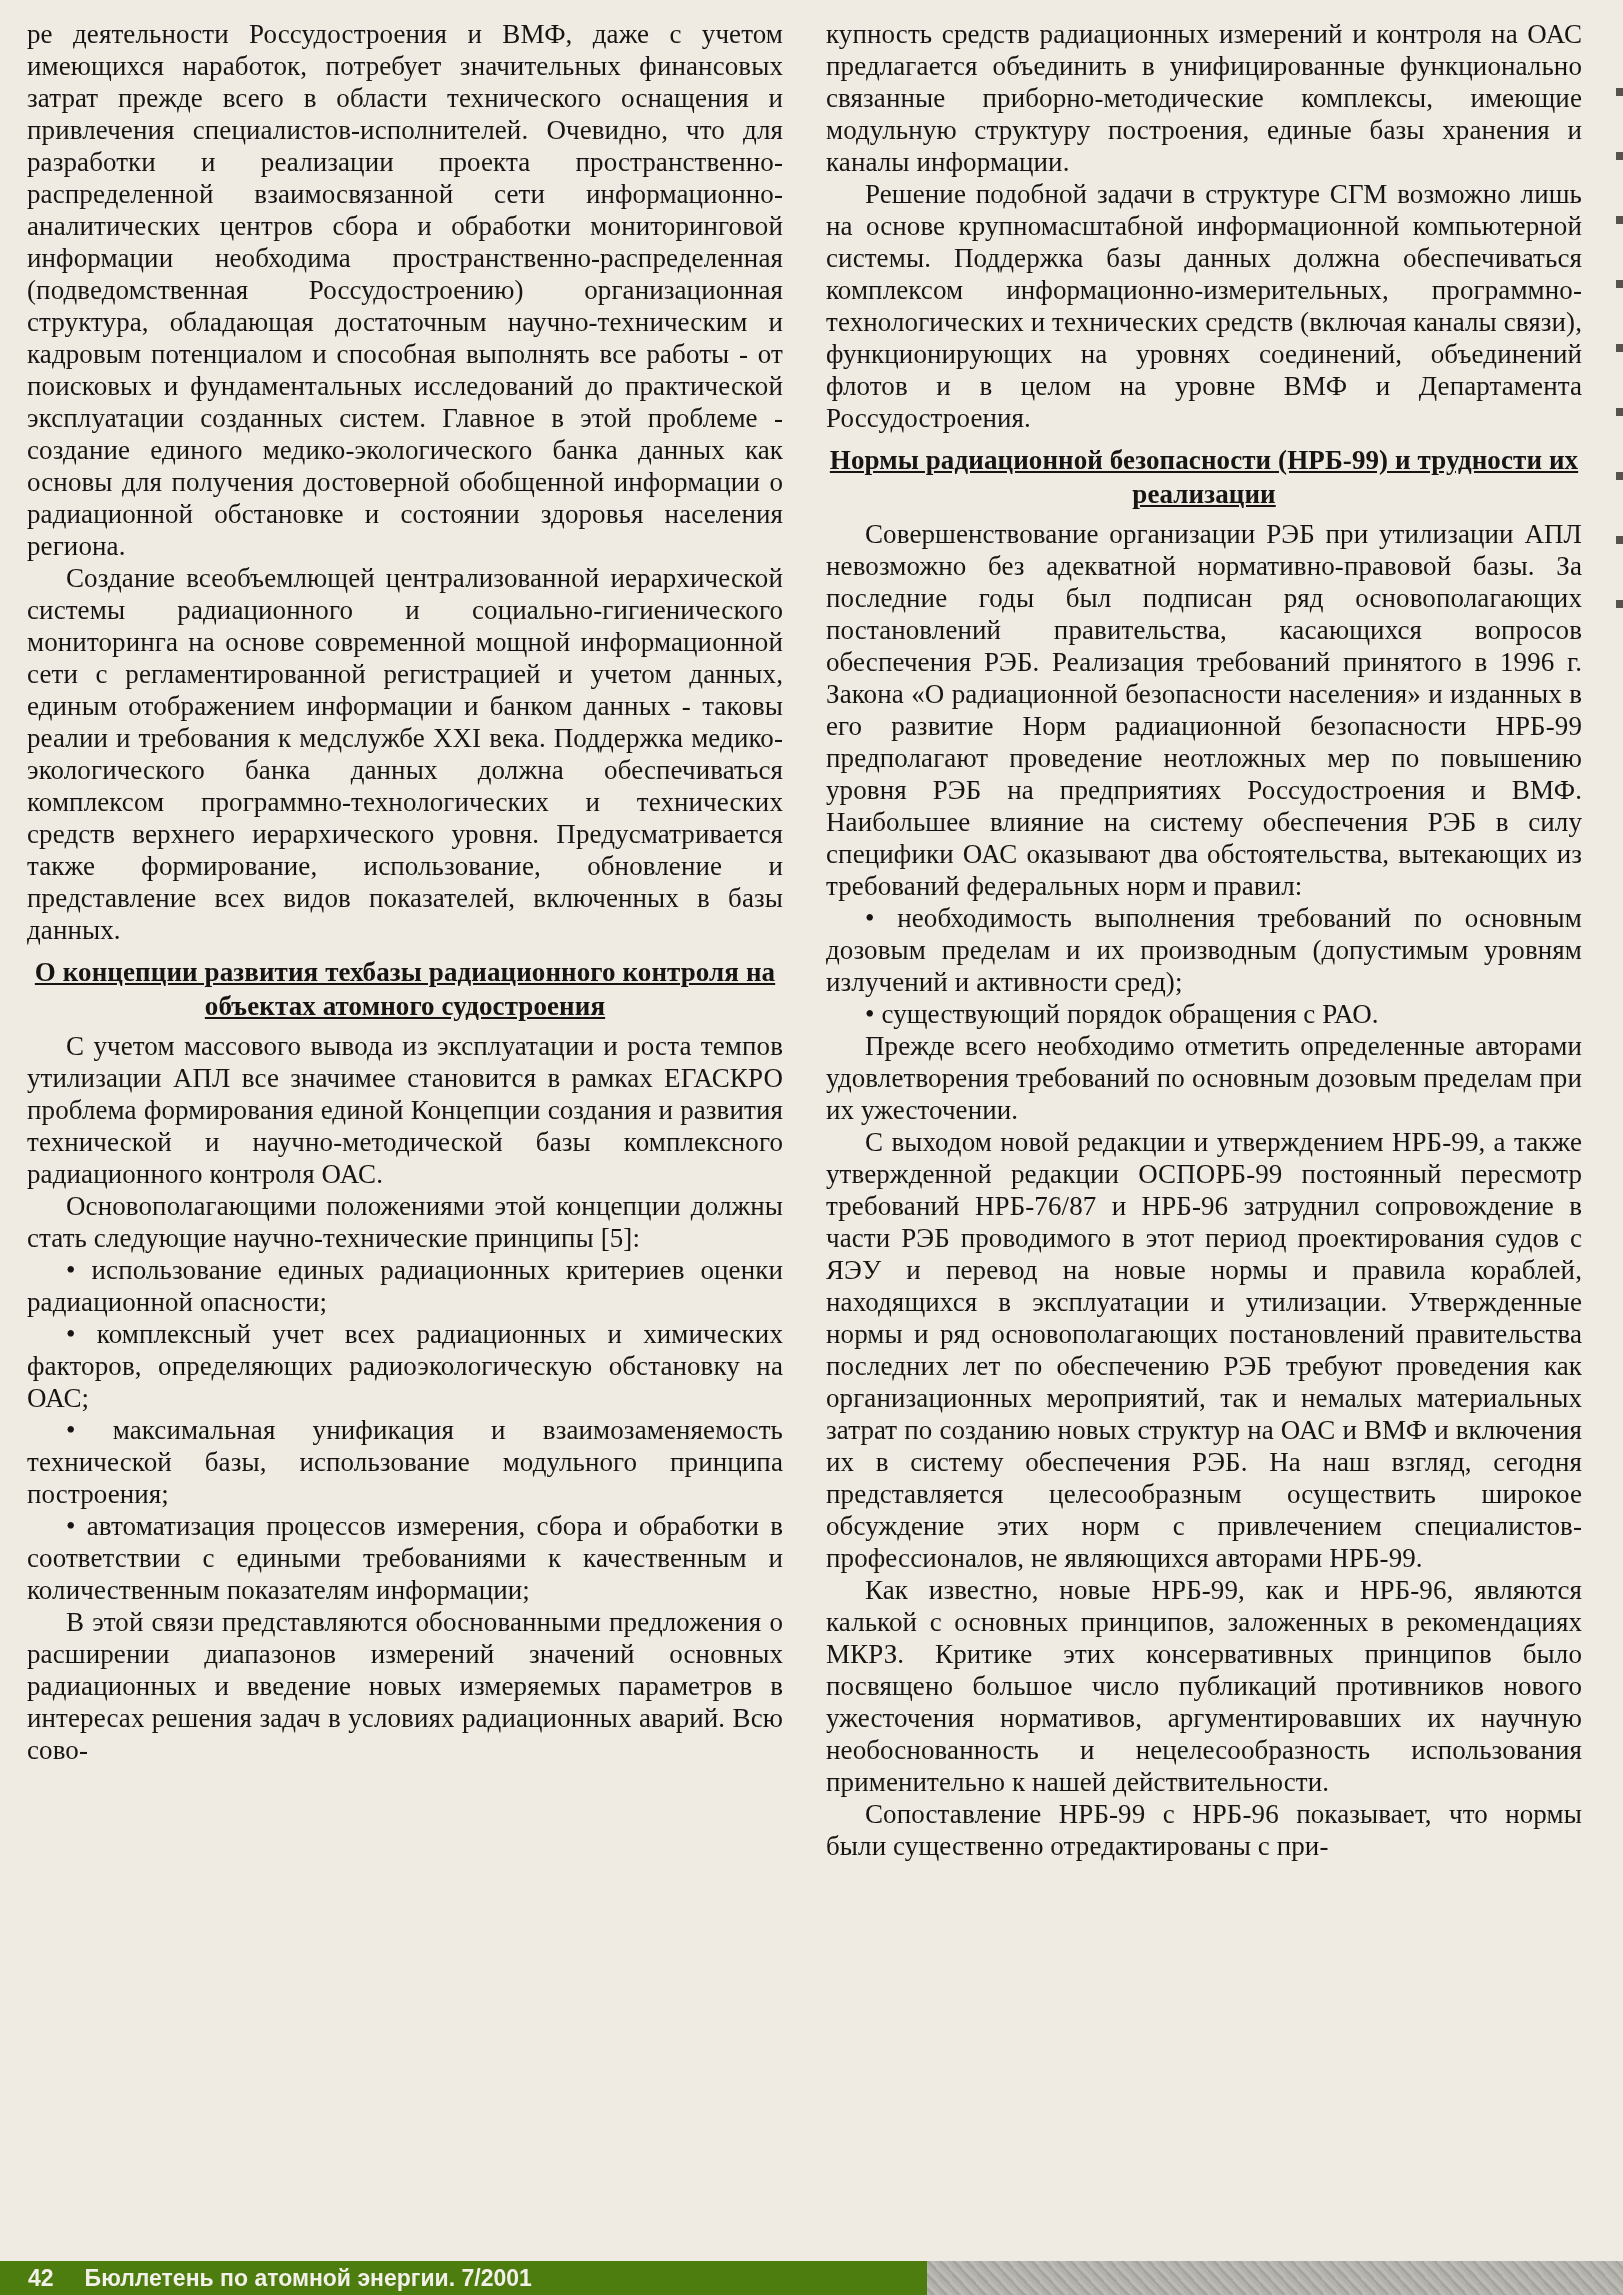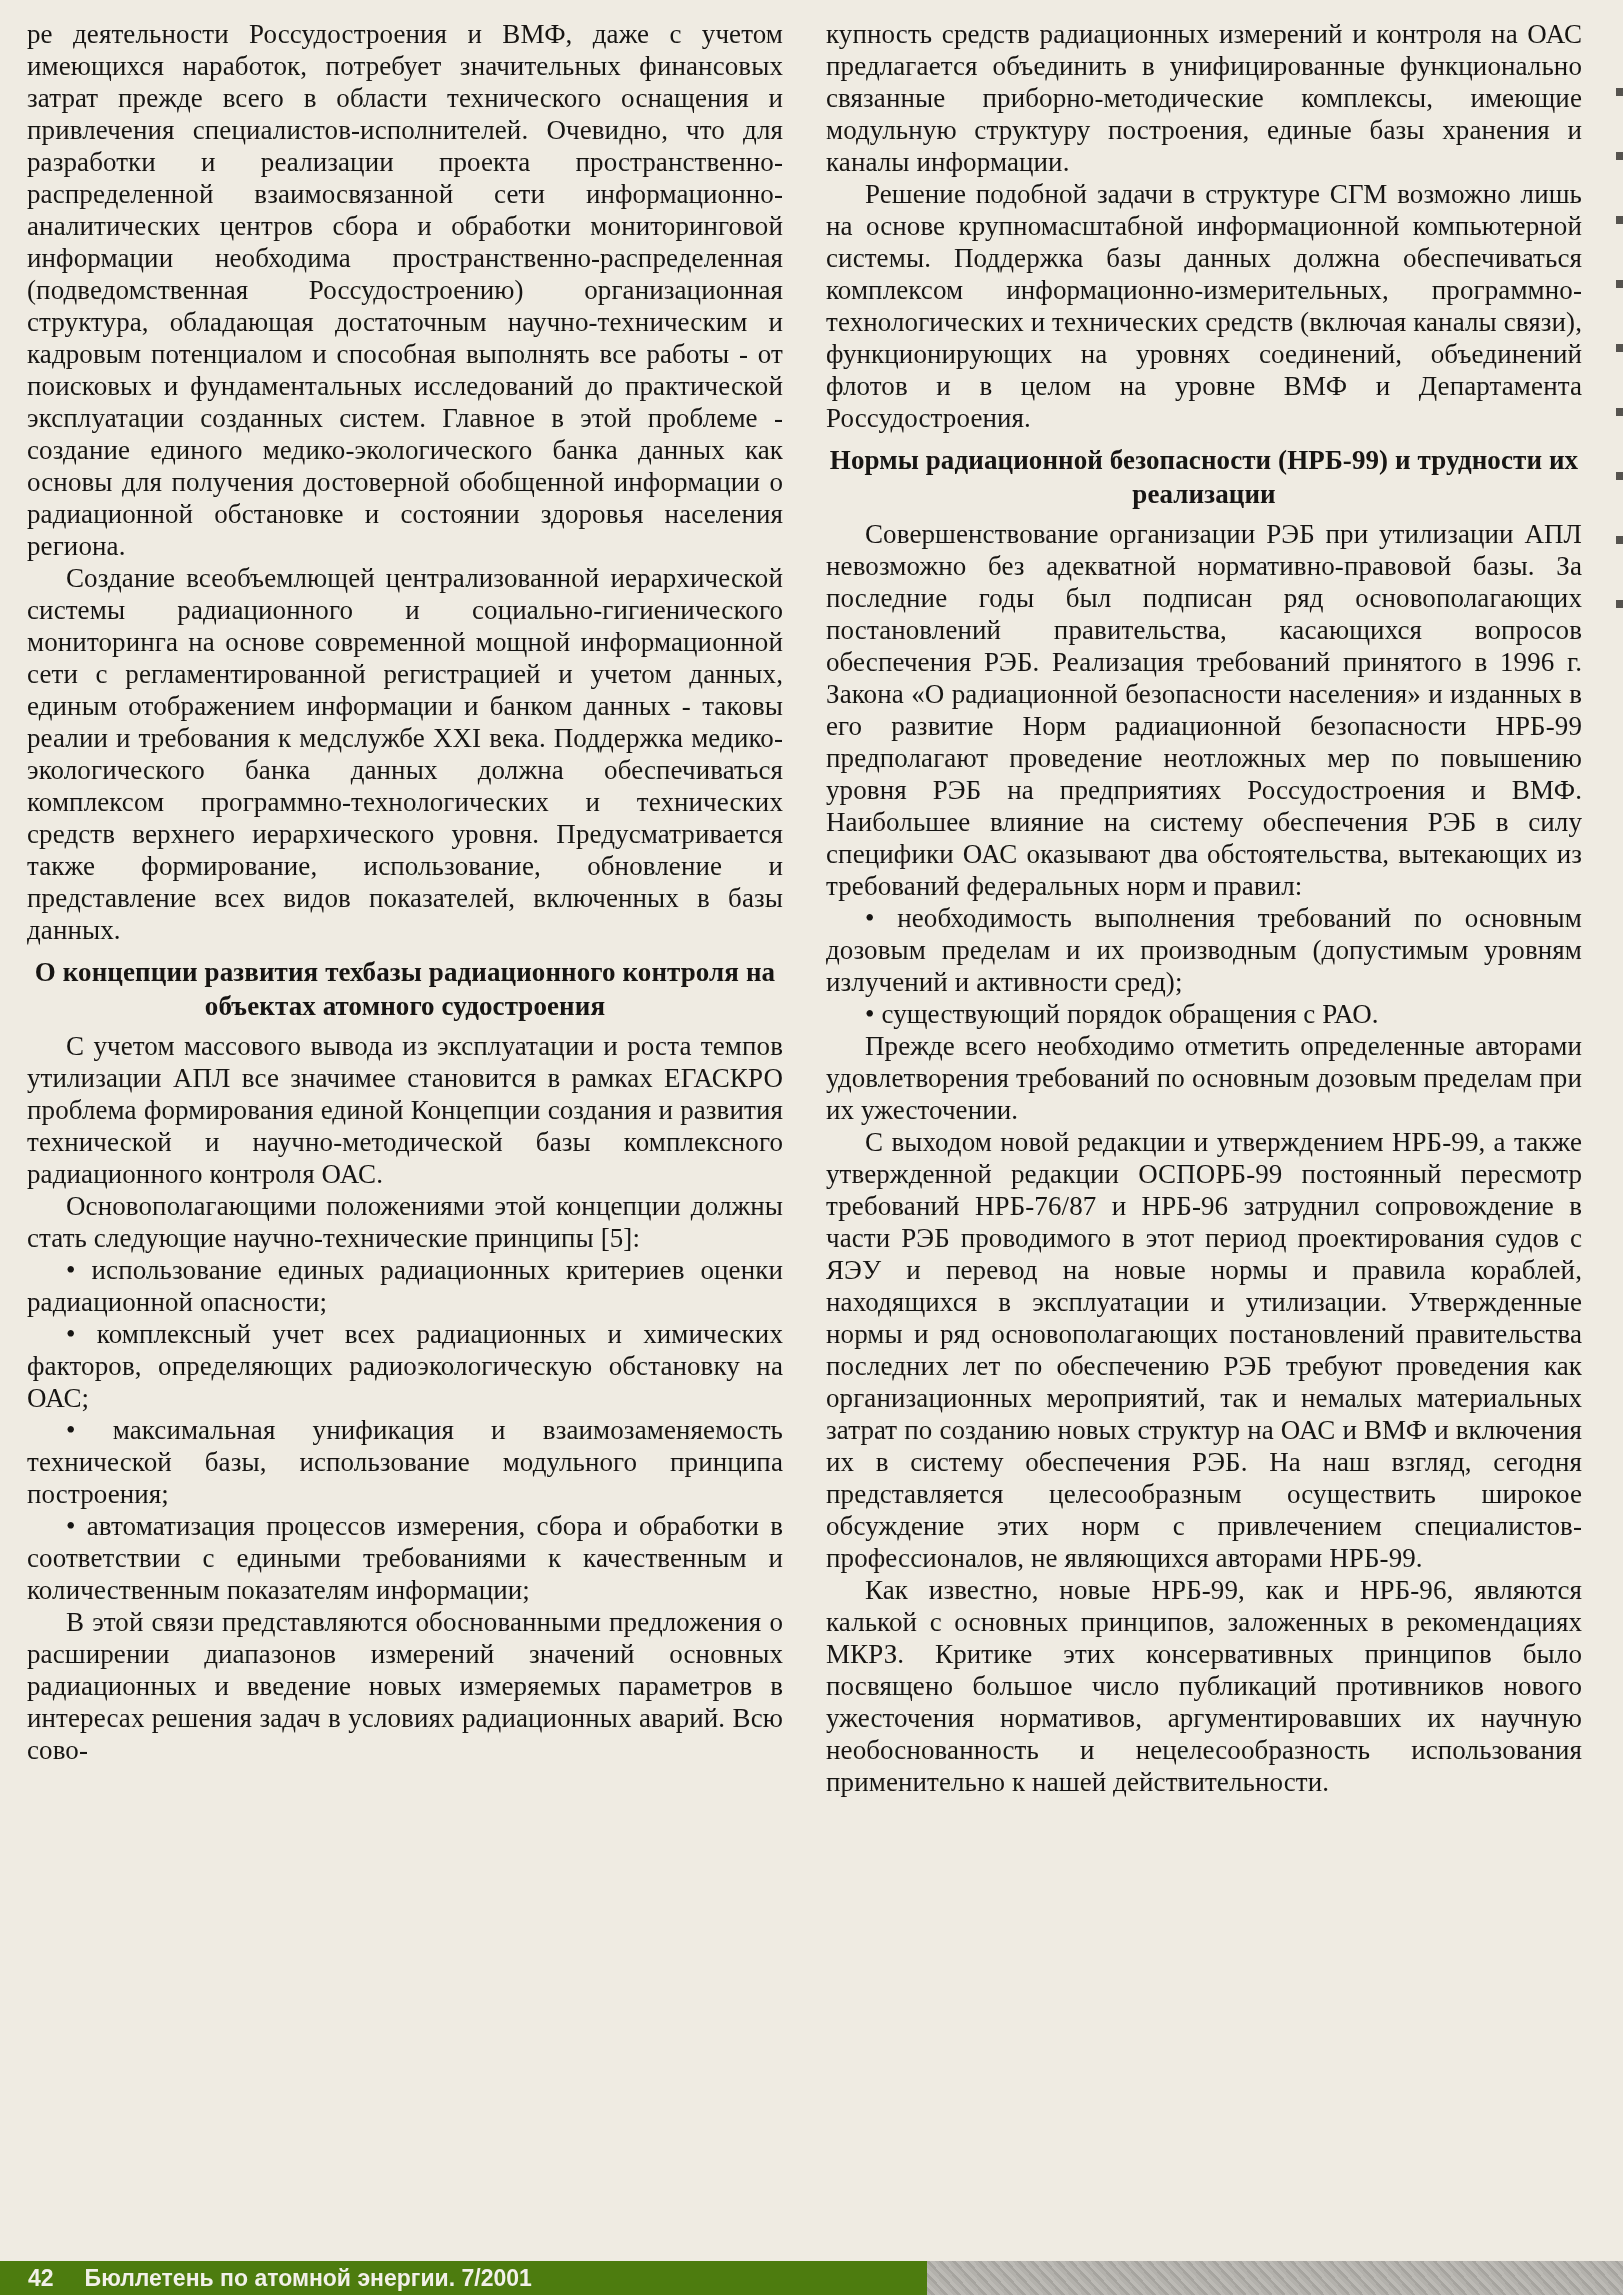--- a/index.html
+++ b/index.html
@@ -31,20 +31,21 @@
     text-indent: 39px;
   }
   .col p.noindent { text-indent: 0; }
   .col p.bullet::before { content: "\2022\00a0"; }
   .col h3 {
     margin: 9.5px 0 6.8px 0;
     font-size: 27px;
     line-height: 34px;
     text-align: center;
     font-weight: bold;
+    text-decoration: underline;
   }
   .footer {
     position: absolute;
     left: 0; right: 0; bottom: 0;
     height: 34px;
     background: #4d7c0f;
     display: flex;
     align-items: center;
     padding-left: 28px;
     box-sizing: border-box;
@@ -98,20 +99,21 @@
     <div class="col">
       <p class="noindent">купность средств радиационных измерений и контроля на ОАС предлагается объединить в унифицированные функционально связанные приборно-методические комплексы, имеющие модульную структуру построения, единые базы хранения и каналы информации.</p>
       <p>Решение подобной задачи в структуре СГМ возможно лишь на основе крупномасштабной информационной компьютерной системы. Поддержка базы данных должна обеспечиваться комплексом информационно-измерительных, программно-технологических и технических средств (включая каналы связи), функционирующих на уровнях соединений, объединений флотов и в целом на уровне ВМФ и Департамента Россудостроения.</p>
       <h3>Нормы радиационной безопасности (НРБ-99) и трудности их реализации</h3>
       <p>Совершенствование организации РЭБ при утилизации АПЛ невозможно без адекватной нормативно-правовой базы. За последние годы был подписан ряд основополагающих постановлений правительства, касающихся вопросов обеспечения РЭБ. Реализация требований принятого в 1996 г. Закона «О радиационной безопасности населения» и изданных в его развитие Норм радиационной безопасности НРБ-99 предполагают проведение неотложных мер по повышению уровня РЭБ на предприятиях Россудостроения и ВМФ. Наибольшее влияние на систему обеспечения РЭБ в силу специфики ОАС оказывают два обстоятельства, вытекающих из требований федеральных норм и правил:</p>
       <p class="bullet">необходимость выполнения требований по основным дозовым пределам и их производным (допустимым уровням излучений и активности сред);</p>
       <p class="bullet">существующий порядок обращения с РАО.</p>
       <p>Прежде всего необходимо отметить определенные авторами удовлетворения требований по основным дозовым пределам при их ужесточении.</p>
       <p>С выходом новой редакции и утверждением НРБ-99, а также утвержденной редакции ОСПОРБ-99 постоянный пересмотр требований НРБ-76/87 и НРБ-96 затруднил сопровождение в части РЭБ проводимого в этот период проектирования судов с ЯЭУ и перевод на новые нормы и правила кораблей, находящихся в эксплуатации и утилизации. Утвержденные нормы и ряд основополагающих постановлений правительства последних лет по обеспечению РЭБ требуют проведения как организационных мероприятий, так и немалых материальных затрат по созданию новых структур на ОАС и ВМФ и включения их в систему обеспечения РЭБ. На наш взгляд, сегодня представляется целесообразным осуществить широкое обсуждение этих норм с привлечением специалистов-профессионалов, не являющихся авторами НРБ-99.</p>
       <p>Как известно, новые НРБ-99, как и НРБ-96, являются калькой с основных принципов, заложенных в рекомендациях МКРЗ. Критике этих консервативных принципов было посвящено большое число публикаций противников нового ужесточения нормативов, аргументировавших их научную необоснованность и нецелесообразность использования применительно к нашей действительности.</p>
+      <p>Сопоставление НРБ-99 с НРБ-96 показывает, что нормы были существенно отредактированы с при-</p>
     </div>
 
   </div>
 
   <div class="edge-marks"></div>
 
   <footer class="footer">
     <span class="pagenum">42</span>
     <span class="journal">Бюллетень по атомной энергии. 7/2001</span>
     <span class="texture"></span>

